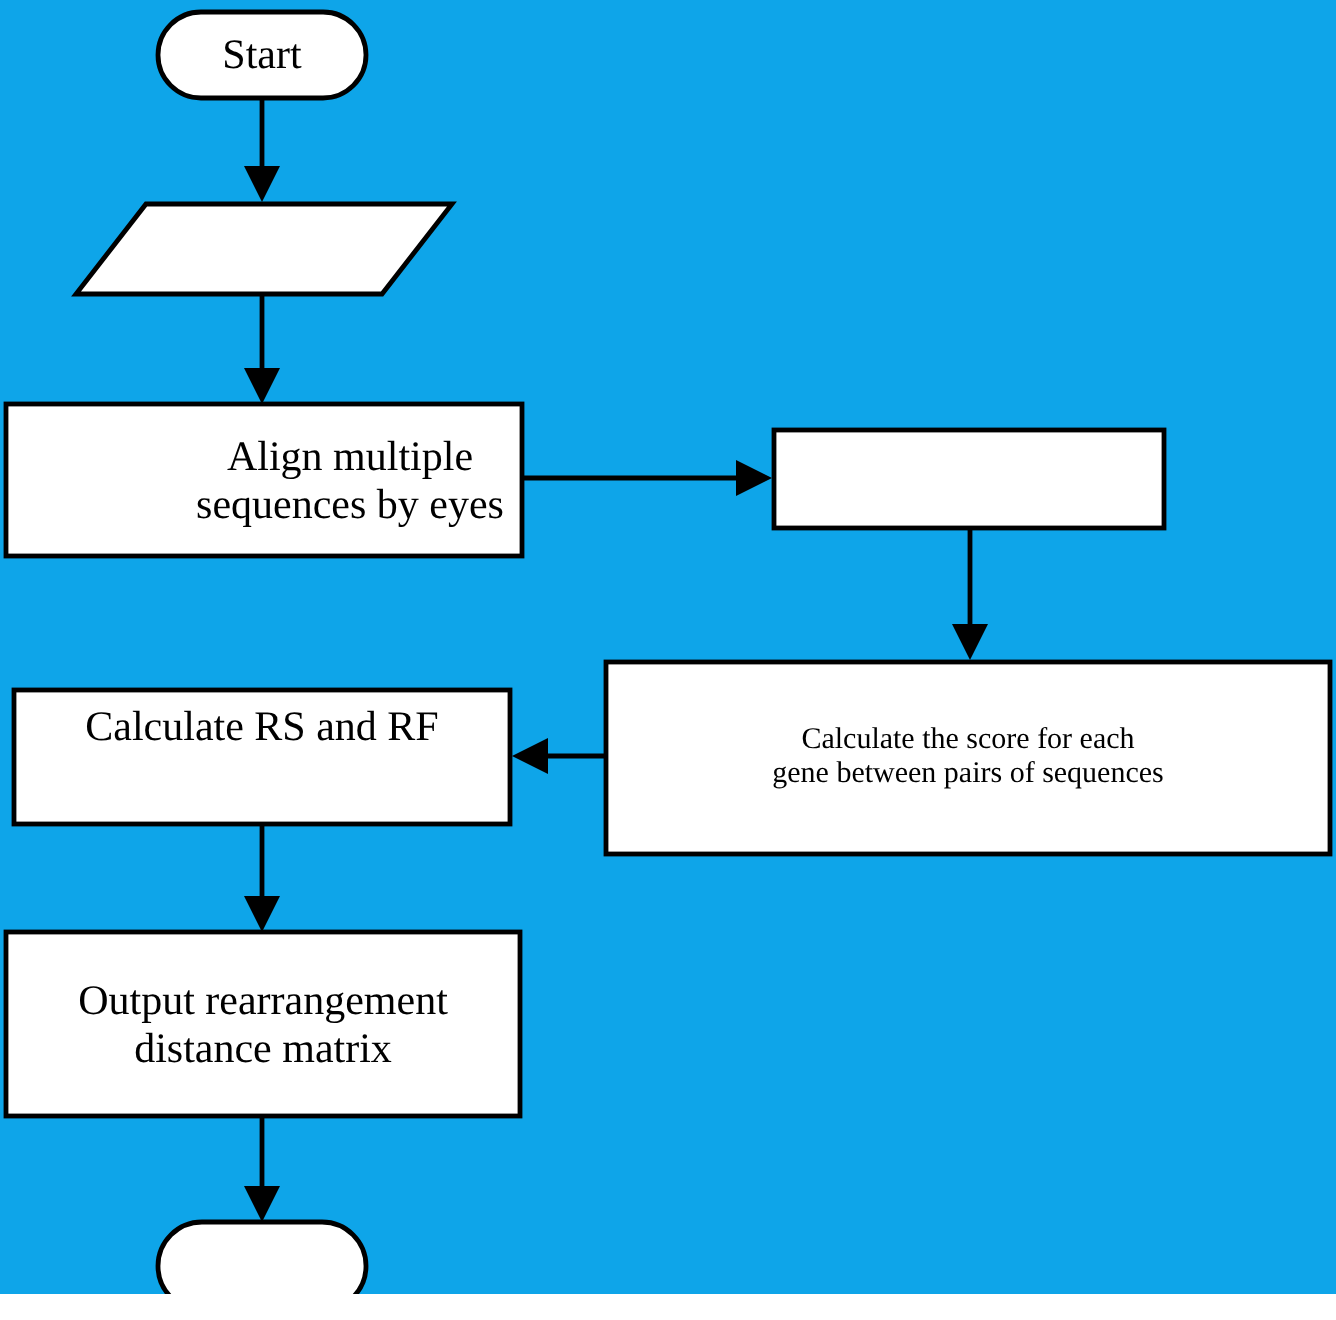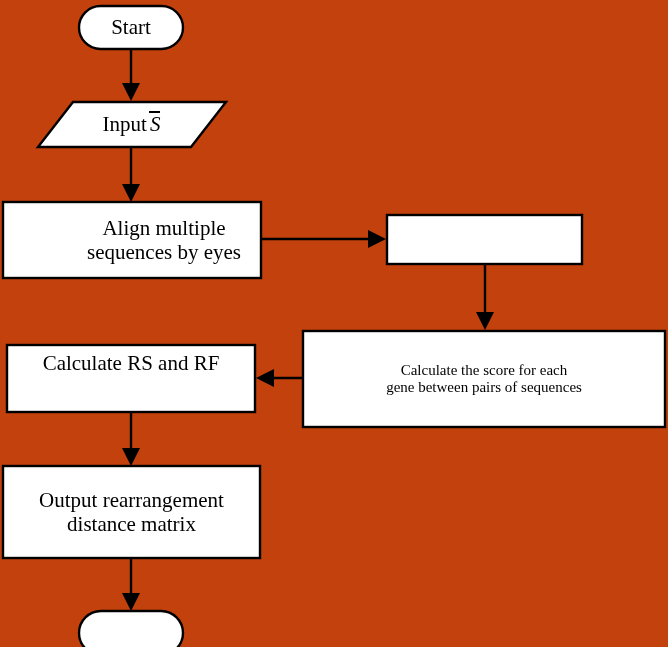--- a/index.html
+++ b/index.html
@@ -5,21 +5,21 @@
 <style>
   html, body {
     margin: 0;
     padding: 0;
     background: #ffffff;
   }
   #diagram-root {
     position: relative;
     width: 668px;
     height: 647px;
-    background: #c2410c;
+    background: #0ea5e9;
     overflow: hidden;
     font-family: "Liberation Serif", "DejaVu Serif", serif;
   }
   svg.flow-canvas {
     position: absolute;
     top: 0;
     left: 0;
     width: 668px;
     height: 660px;
     display: block;
@@ -134,25 +134,22 @@
 
     <g>
       <line class="connector-line" x1="131" y1="558" x2="131" y2="599"></line>
       <polygon class="connector-head" points="131,611 122,593 140,593"></polygon>
     </g>
 
   </svg>
 
   <div class="node-label label-start" style="left:79px; top:6px; width:104px; height:43px;">Start</div>
 
-  <div class="node-label label-input" style="left:38px; top:102px; width:188px; height:45px;">
-    <span>Input</span><span class="overbar-var">S</span>
-  </div>
 
-  <div class="node-label label-process" style="left:3px; top:202px; width:258px; height:76px;padding-left:32px;">Align multiple
+  <div class="node-label label-process" style="left:14px; top:202px; width:258px; height:76px;padding-left:32px;">Align multiple
 sequences by eyes</div>
 
 
   <div class="node-label label-wide" style="left:303px; top:331px; width:362px; height:96px;">Calculate the score for each
 gene between pairs of sequences</div>
 
   <div class="node-label label-process" style="left:7px; top:330px; width:248px; height:67px;">Calculate RS and RF</div>
 
   <div class="node-label label-process" style="left:3px; top:466px; width:257px; height:92px;">Output rearrangement
 distance matrix</div>

